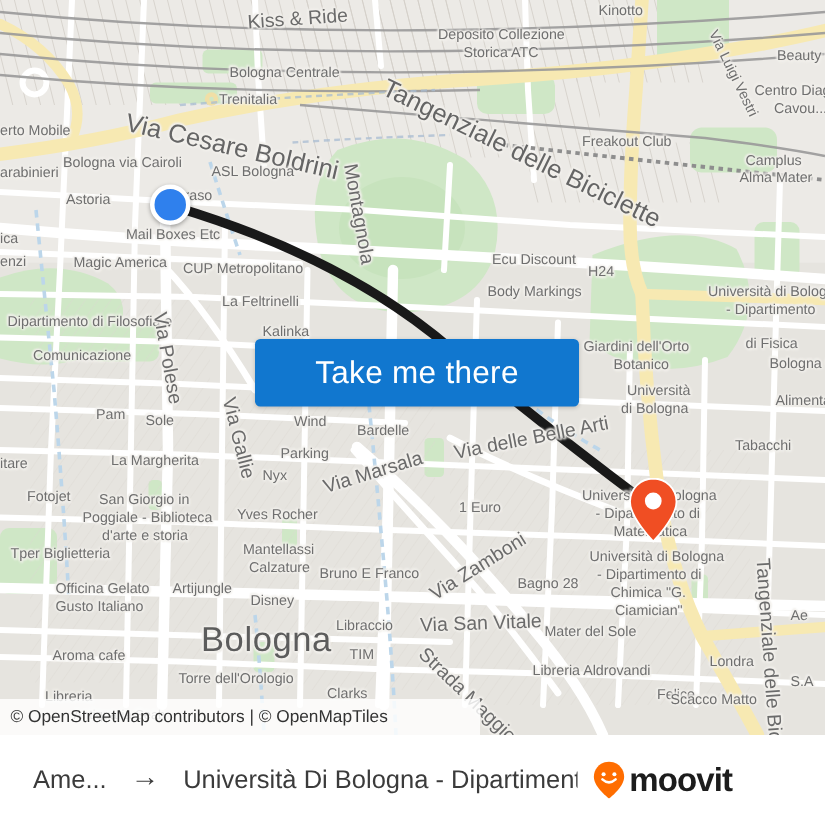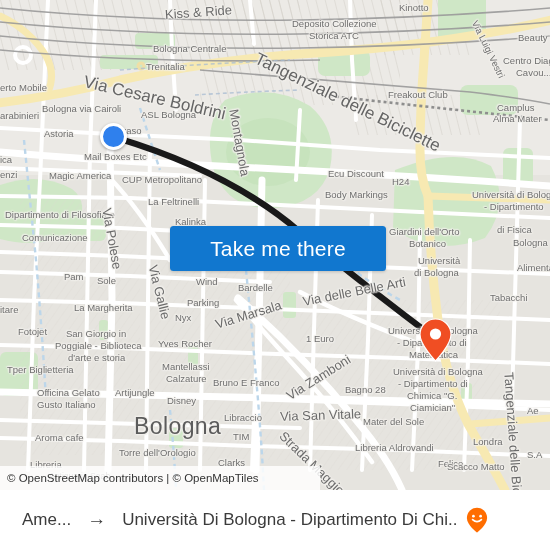--- a/index.html
+++ b/index.html
@@ -336,16 +336,17 @@
     <span id="route-arrow">→</span>
     <span id="route-to">Università Di Bologna - Dipartimento Di Chi...</span>
 
     <div id="moovit-logo">
       <svg width="22" height="26" viewBox="0 0 22 26">
         <path d="M11,0.8 C5.4,0.8 0.9,5.3 0.9,10.9 C0.9,18 11,25.4 11,25.4 C11,25.4 21.1,18 21.1,10.9 C21.1,5.3 16.6,0.8 11,0.8 Z" fill="#ff6d00"></path>
         <circle cx="7.4" cy="9.2" r="1.35" fill="#ffffff"></circle>
         <circle cx="14.6" cy="9.2" r="1.35" fill="#ffffff"></circle>
         <path d="M6.6,12.6 Q11,16.6 15.4,12.6" fill="none" stroke="#ffffff" stroke-width="1.7" stroke-linecap="round"></path>
       </svg>
+      <span id="moovit-word">moovit</span>
     </div>
   </div>
 
 </div>
 
 </body></html>

